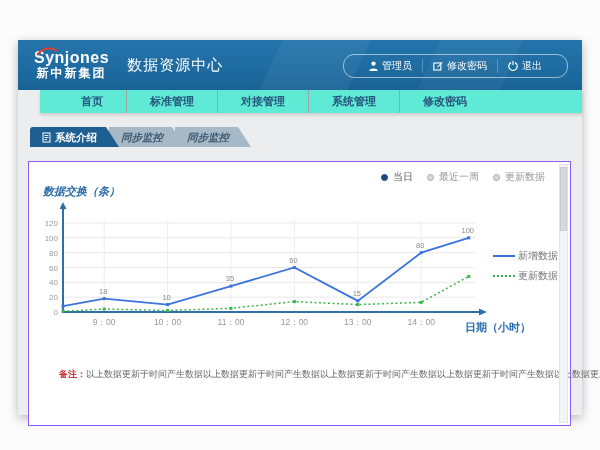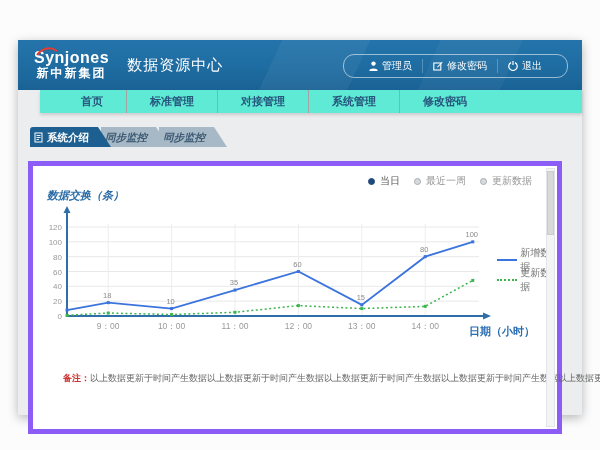--- a/index.html
+++ b/index.html
@@ -44,30 +44,30 @@
   }
   .nav-item{
     font-size:11px;font-weight:bold;color:#27567e;padding:0 23px;cursor:pointer;line-height:23px;
   }
   .nav-item + .nav-item{border-left:1px solid #a3a3a3;}
   
   .content{position:relative;height:302px;}
   .tabs{display:flex;margin:14px 0 0 12px;height:20px;position:relative;}
   .tab{
     height:20px;line-height:20px;font-size:10.5px;font-weight:bold;
-    padding:0 22px 0 4px;margin-right:-10px;cursor:pointer;
+    padding:0 22px 0 12px;margin-right:-10px;cursor:pointer;
     clip-path:polygon(0 0,calc(100% - 13px) 0,100% 100%,0 100%);
     display:flex;align-items:center;gap:4px;
   }
   .tab.active{background:#1d5f91;color:#fff;z-index:3;border-radius:3px 0 0 0;}
   .tab.inactive{background:#a7b9c6;color:#3d5a73;z-index:2;font-style:italic;}
   .tab.inactive + .tab.inactive{z-index:1;}
   .panel{
-    position:absolute;left:10px;right:20px;top:34px;height:263px;
-    background:#fff;border:5px solid #8b5cf6;
+    position:absolute;left:10px;right:11px;top:34px;height:263px;
+    background:#fff;border:1px solid #8b5cf6;
   }
   
   .filters{position:absolute;top:8px;right:25px;display:flex;gap:14px;align-items:center;}
   .f-item{display:flex;align-items:center;gap:5px;font-size:10px;color:#999;cursor:pointer;}
   .f-dot{width:7px;height:7px;border-radius:50%;background:#d6dadd;border:1px solid #a7adb3;box-sizing:border-box;}
   .f-item.selected .f-dot{background:#21497c;border-color:#21497c;}
   .f-item.selected{color:#555;}
   
   .ylabel{position:absolute;left:14px;top:22px;font-size:11px;font-weight:bold;color:#2c6ca6;font-style:italic;}
   .chart-wrap{position:absolute;left:10px;top:38px;width:468px;height:146px;}

